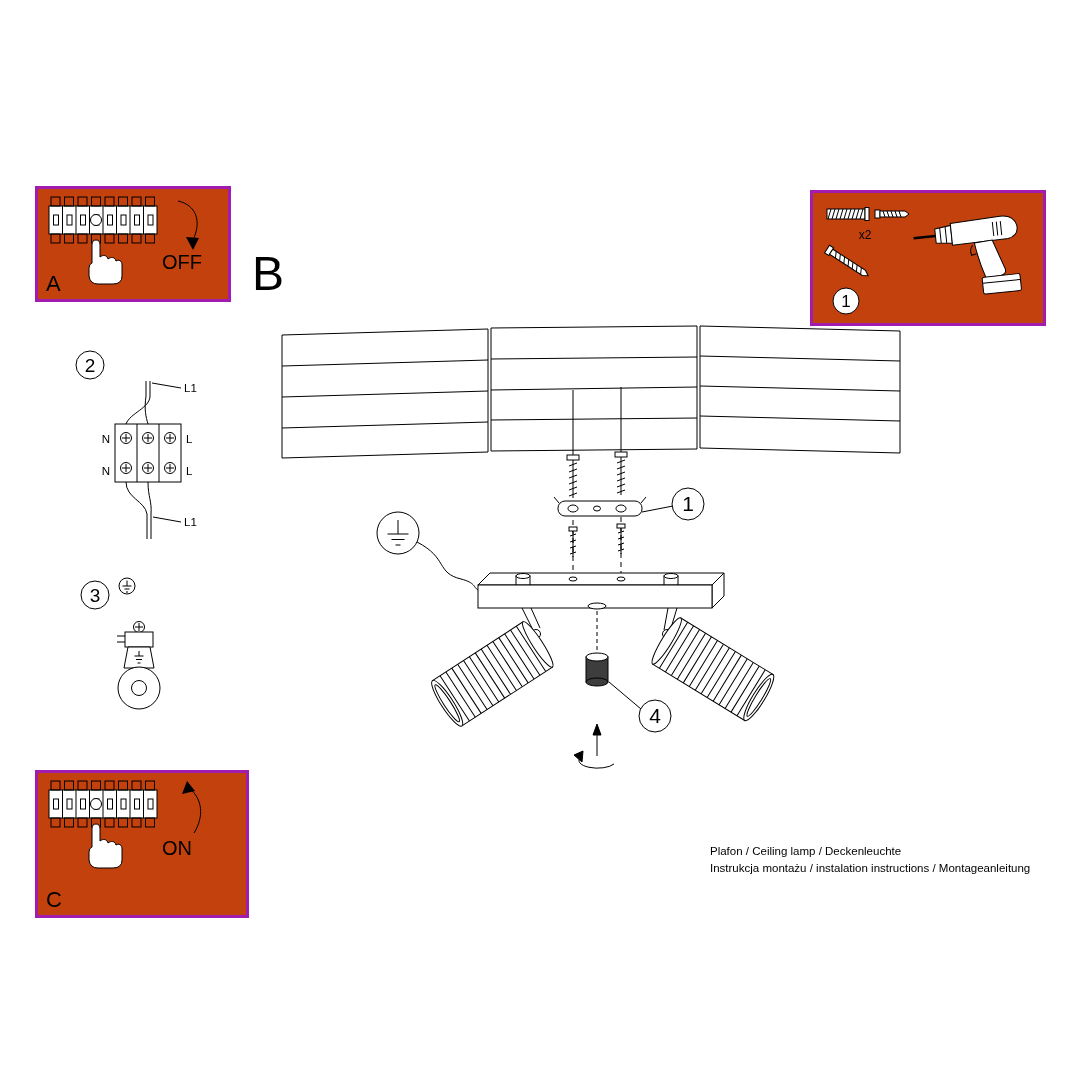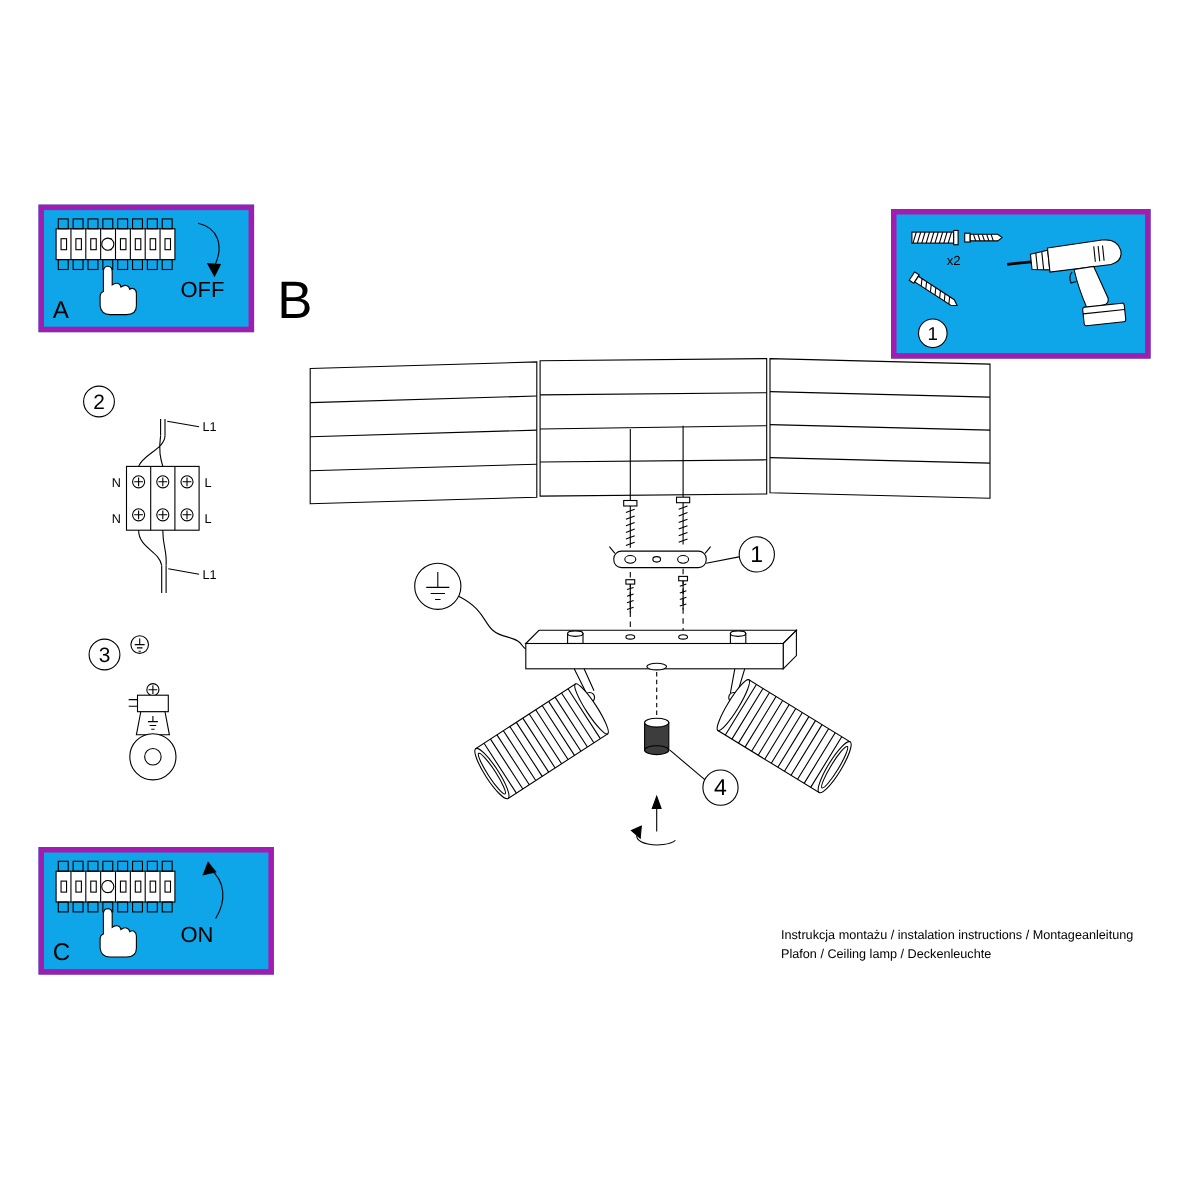--- a/index.html
+++ b/index.html
@@ -1,18 +1,18 @@
 <!DOCTYPE html>
 <html><head>
 <meta charset="utf-8">
 <style>
   *{box-sizing:border-box}
   body{margin:0;background:#fff}
   .page{position:relative;width:1080px;height:1080px;background:#fff;font-family:"Liberation Sans",sans-serif;color:#000;overflow:hidden}
-  .abox{position:absolute;border:5px solid #a21caf;background:#0ea5e9}
+  .abox{position:absolute;border:3px solid #a21caf;background:#c2410c}
   .letter{position:absolute;left:8px;bottom:2px;font-size:22px}
   .power{position:absolute;font-size:20px}
   .bigB{position:absolute;font-size:48px}
   .footer{position:absolute;font-size:11.5px;line-height:17px;white-space:nowrap}
   svg{position:absolute;overflow:visible}
   .s{fill:none;stroke:#000;stroke-width:1}
   .sw{fill:#fff;stroke:#000;stroke-width:1}
   .t{fill:#000;stroke:none;font-family:"Liberation Sans",sans-serif}
 </style>
 </head>
@@ -142,21 +142,21 @@
       <path d="M65,52H73M69,48V56"></path>
       <rect class="sw" x="55" y="57" width="28" height="15"></rect>
       <path d="M55,61H47M55,67H47"></path>
       <polygon class="sw" points="58,72 80,72 84,93 54,93"></polygon>
       <path d="M69,76V81M64.5,81H73.5M66,84.5H72M67.5,88H70.5"></path>
       <circle class="sw" cx="69" cy="113" r="21"></circle>
       <circle class="sw" cx="69" cy="113" r="7.5"></circle>
     </g>
   </svg>
 
-  <div class="abox" style="left:35px;top:770px;width:214px;height:116px">
+  <div class="abox" style="left:35px;top:770px;width:214px;height:148px">
     <svg style="left:6px;top:4px" width="130" height="100" viewBox="0 0 130 100">
       <g class="s">
         <rect class="sw" x="5" y="13" width="108" height="28"></rect>
         <path d="M18.5,13V41M32,13V41M45.5,13V41M59,13V41M72.5,13V41M86,13V41M99.5,13V41"></path>
         <rect x="7" y="4" width="9" height="9"></rect>
           <rect x="20.5" y="4" width="9" height="9"></rect>
           <rect x="34" y="4" width="9" height="9"></rect>
           <rect x="47.5" y="4" width="9" height="9"></rect>
           <rect x="61" y="4" width="9" height="9"></rect>
           <rect x="74.5" y="4" width="9" height="9"></rect>
@@ -300,17 +300,17 @@
 
     <g class="s">
       <path d="M327,441V417"></path>
       <polygon fill="#000" points="323,420 327,409 331,420"></polygon>
       <path d="M344,449A17,7 0 1 1 311,442"></path>
       <polygon fill="#000" points="304,440 313,436 312,447"></polygon>
     </g>
   </svg>
 
   <div class="footer" style="left:710px;top:843px">
+    <div>Plafon / Ceiling lamp / Deckenleuchte</div>
     <div>Instrukcja montażu / instalation instructions / Montageanleitung</div>
-    <div>Plafon / Ceiling lamp / Deckenleuchte</div>
   </div>
 
 </div>
 
 </body></html>

